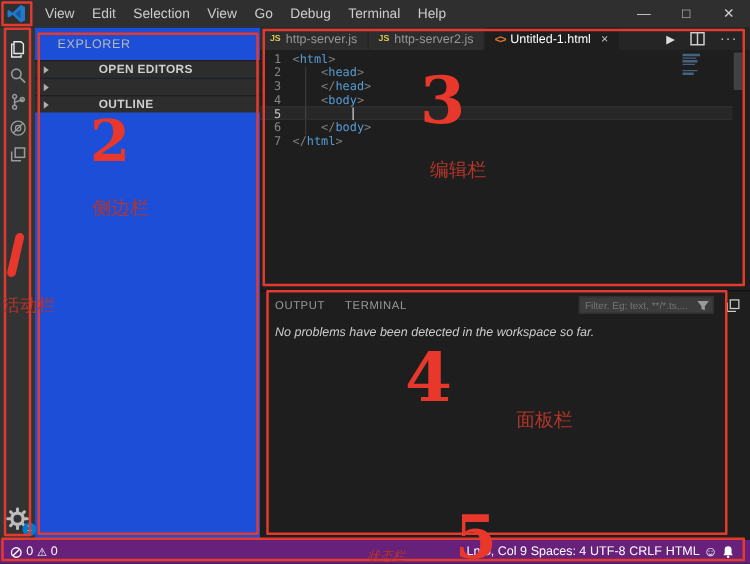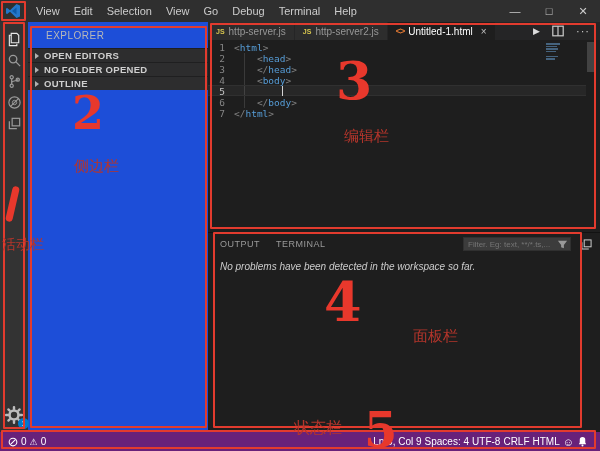--- a/index.html
+++ b/index.html
@@ -23,21 +23,21 @@
   
   .activitybar { width:28px; background:#333333; display:flex; flex-direction:column; align-items:center; padding-top:7px; position:relative; }
   .act-icon { width:24px; height:21px; display:flex; align-items:center; justify-content:center; }
   .act-icon svg { width:15px; height:15px; }
   .act-gear { position:absolute; bottom:5px; left:4px; width:22px; height:22px; }
   .gear-badge { position:absolute; right:-3px; bottom:-2px; width:11px; height:11px; border-radius:50%; background:#007acc; color:#fff; font-size:7px; line-height:11px; text-align:center; }
 
   
   .sidebar { width:180px; background:#1d4ed8; display:flex; flex-direction:column; font-size:10px; }
   .sidebar-title { color:#b8b8b8; font-size:10px; letter-spacing:0.5px; padding:8px 0 7px 18px; }
-  .side-section { background:#2d2d2e; border-top:1px solid #1f1f20; height:14px; display:flex; align-items:center; color:#cfcfcf; font-weight:bold; font-size:9.5px; letter-spacing:0.3px; padding-left:4px; }
+  .side-section { background:#2d2d2e; border-top:1px solid #1f1f20; height:14px; display:flex; align-items:center; color:#cfcfcf; font-weight:bold; font-size:9.5px; letter-spacing:0.3px; padding-left:4px;gap:35px; }
   .caret { width:0; height:0; border-left:4px solid #b0b0b0; border-top:3px solid transparent; border-bottom:3px solid transparent; margin:0 5px 0 3px; }
 
   
   .editor-col { flex:1; display:flex; flex-direction:column; min-width:0; }
   .editor-area { height:210px; flex:0 0 210px; display:flex; flex-direction:column; background:#1e1e1e; }
   .tabbar { height:18px; background:#252526; display:flex; align-items:stretch; }
   .tab { display:flex; align-items:center; padding:0 8px; font-size:10px; color:#969696; background:#2d2d2d; border-right:1px solid #252526; gap:4px; white-space:nowrap; }
   .tab.active { background:#1e1e1e; color:#ffffff; }
   .tab .ficon-js { color:#d8c64e; font-size:7px; font-weight:bold; }
   .tab .ficon-html { color:#e37933; font-size:9px; font-weight:bold; letter-spacing:-1px; }
@@ -182,21 +182,20 @@
 
     <div class="sidebar">
       <div class="sidebar-title">EXPLORER</div>
       <div id="sidebar-sections">
           <div class="side-section">
             <span class="caret"></span>
             <span>OPEN EDITORS</span>
           </div>
           <div class="side-section">
             <span class="caret"></span>
-            <span>NO FOLDER OPENED</span>
           </div>
           <div class="side-section">
             <span class="caret"></span>
             <span>OUTLINE</span>
           </div>
         </div>
     </div>
 
     <div class="editor-col">
 
@@ -337,14 +336,14 @@
 <div id="ann-extra">
     <div class="ann ann-number" style="left: 72px; top: 86px; font-size: 46px;">2</div>
     <div class="ann ann-number" style="left: 336px; top: 50px; font-size: 52px;">3</div>
     <div class="ann ann-number" style="left: 324px; top: 270px; font-size: 54px;">4</div>
     <div class="ann ann-number" style="left: 364px; top: 402px; font-size: 48px;">5</div>
     <div class="ann ann-stroke" style="left: 9px; top: 186px;"></div>
     <div class="ann ann-label" style="left: 2px; top: 236px; font-size: 14px;">活动栏</div>
     <div class="ann ann-label" style="left: 74px; top: 157px; font-size: 15px;">侧边栏</div>
     <div class="ann ann-label" style="left: 344px; top: 127px; font-size: 15px;">编辑栏</div>
     <div class="ann ann-label" style="left: 413px; top: 327px; font-size: 15px;">面板栏</div>
-    <div class="ann ann-label" style="left: 294px; top: 418px; font-size: 16px;">状态栏</div>
+    <div class="ann ann-label" style="left: 294px; top: 438px; font-size: 10px; font-style: italic;">状态栏</div>
   </div>
 
 </body></html>

